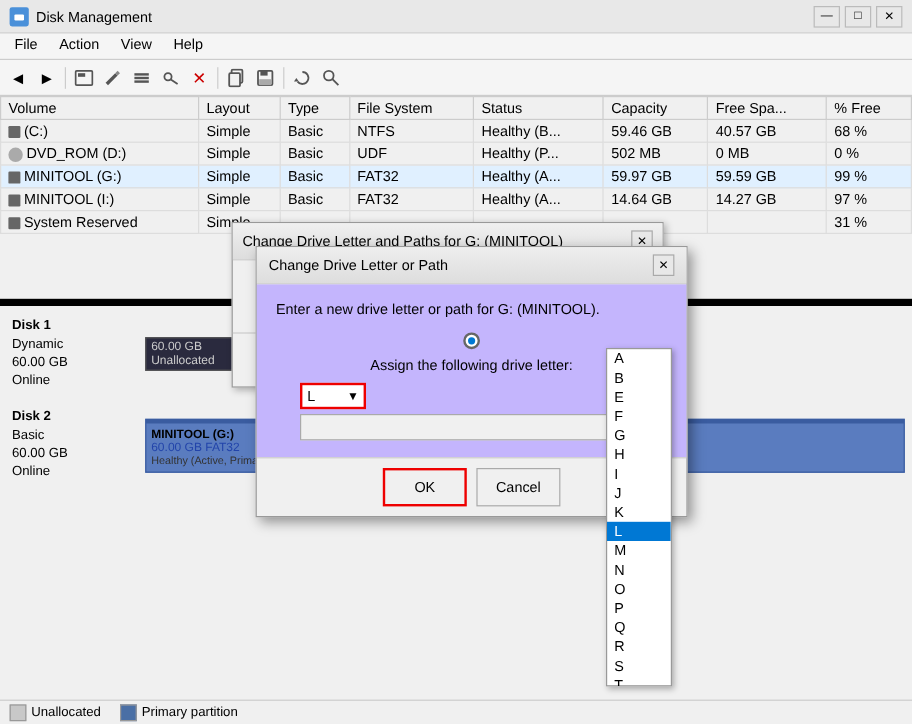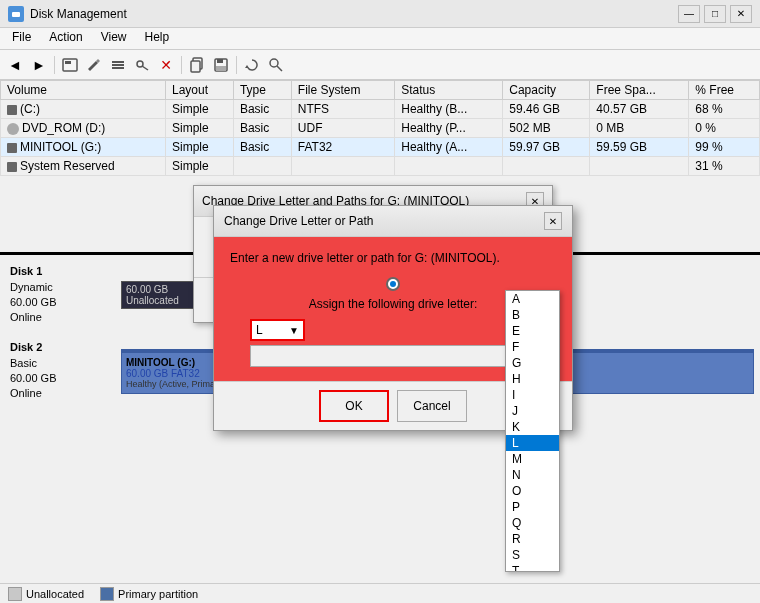--- a/index.html
+++ b/index.html
@@ -40,21 +40,21 @@
 
     
     .dialog-behind { position: absolute; top: 185px; left: 193px; width: 360px; background: #f0f0f0; border: 1px solid #999; box-shadow: 2px 2px 6px rgba(0,0,0,0.3); z-index: 10; }
     .dialog-behind .dlg-title { background: linear-gradient(to bottom, #f0f0f0, #ddd); padding: 6px 8px; font-size: 12px; display: flex; justify-content: space-between; align-items: center; border-bottom: 1px solid #ccc; }
     .dialog-behind .dlg-body { padding: 10px; }
     .dialog-behind .dlg-footer { display: flex; justify-content: flex-end; gap: 6px; padding: 6px 10px; border-top: 1px solid #ccc; }
 
     
     .dialog-main { position: absolute; top: 205px; left: 213px; width: 360px; background: #f0f0f0; border: 1px solid #999; box-shadow: 4px 4px 10px rgba(0,0,0,0.4); z-index: 20; }
     .dialog-main .dlg-title { background: linear-gradient(to bottom, #eee, #ddd); padding: 6px 10px; font-size: 12px; display: flex; justify-content: space-between; align-items: center; border-bottom: 1px solid #ccc; }
-    .dialog-main .dlg-body { padding: 14px 16px; background: #ef4444; }
+    .dialog-main .dlg-body { padding: 14px 16px; background: #c4b5fd; }
     .dlg-close { width: 18px; height: 18px; background: #e8e8e8; border: 1px solid #aaa; display: flex; align-items: center; justify-content: center; cursor: pointer; font-size: 10px; }
     .dialog-main .dlg-footer { display: flex; justify-content: center; gap: 8px; padding: 8px; border-top: 1px solid #ccc; }
 
     
     .radio-row { display: flex; align-items: center; gap: 6px; margin-bottom: 8px; font-size: 12px; flex-direction: column; }
     .radio-btn { width: 14px; height: 14px; border-radius: 50%; border: 2px solid #666; background: #fff; display: flex; align-items: center; justify-content: center; }
     .radio-btn.selected::after { content: ''; display: block; width: 6px; height: 6px; background: #0078d4; border-radius: 50%; }
     .radio-btn.disabled { border-color: #bbb; }
 
     
@@ -161,21 +161,21 @@
   <div class="tb-icon">
     <svg width="16" height="16" viewBox="0 0 16 16">
         <circle cx="6" cy="6" r="4" fill="none" stroke="#555" stroke-width="1.5"></circle>
         <line x1="9" y1="9" x2="14" y2="14" stroke="#555" stroke-width="1.5"></line>
       </svg>
   </div>
 </div>
 
 <div style="display:flex; flex-direction:column; height: calc(603px - 80px);">
 
-  <div class="table-area" style="height:175px; overflow:auto; border-bottom:3px solid #000000;">
+  <div class="table-area" style="height:175px; overflow:auto; border-bottom:6px solid #000000;">
     <table class="disk-table">
       <thead>
         <tr>
           <th>Volume</th>
           <th>Layout</th>
           <th>Type</th>
           <th>File System</th>
           <th>Status</th>
           <th>Capacity</th>
           <th>Free Spa...</th>
@@ -205,20 +205,30 @@
         </tr>
         <tr style="background:#e0f0ff;">
           <td><span style="display:inline-block;width:10px;height:10px;background:#666;border-radius:1px;margin-right:3px;vertical-align:middle;"></span>MINITOOL (G:)</td>
           <td>Simple</td>
           <td>Basic</td>
           <td>FAT32</td>
           <td>Healthy (A...</td>
           <td>59.97 GB</td>
           <td>59.59 GB</td>
           <td>99 %</td>
+        </tr>
+        <tr>
+          <td><span style="display:inline-block;width:10px;height:10px;background:#666;border-radius:1px;margin-right:3px;vertical-align:middle;"></span>MINITOOL (I:)</td>
+          <td>Simple</td>
+          <td>Basic</td>
+          <td>FAT32</td>
+          <td>Healthy (A...</td>
+          <td>14.64 GB</td>
+          <td>14.27 GB</td>
+          <td>97 %</td>
         </tr>
         <tr>
           <td><span style="display:inline-block;width:10px;height:10px;background:#666;border-radius:1px;margin-right:3px;vertical-align:middle;"></span>System Reserved</td>
           <td>Simple</td>
           <td></td>
           <td></td>
           <td></td>
           <td></td>
           <td></td>
           <td>31 %</td>

